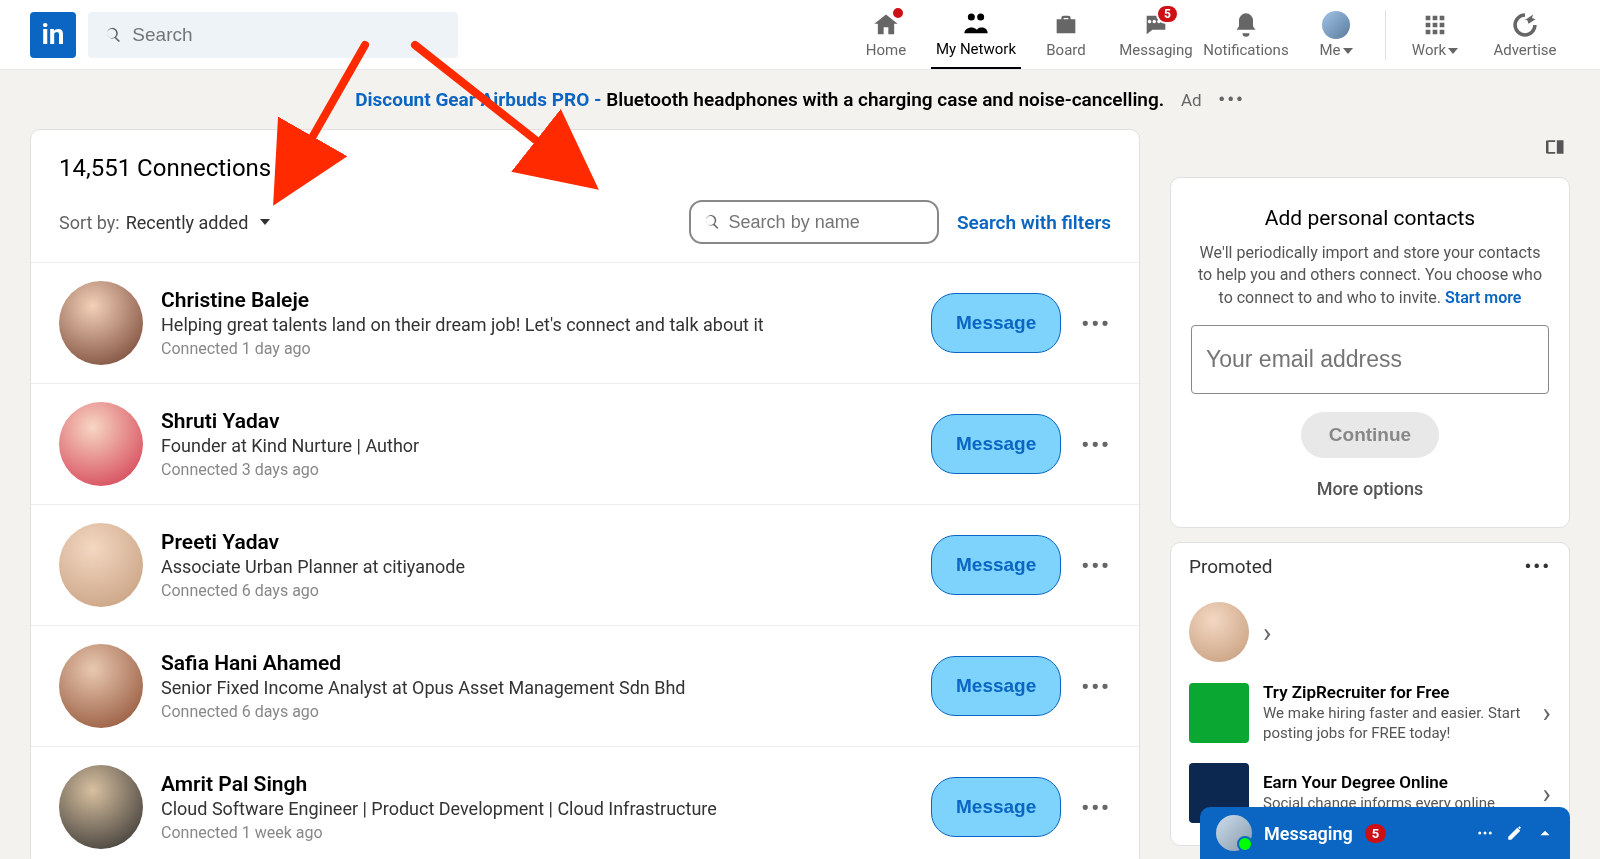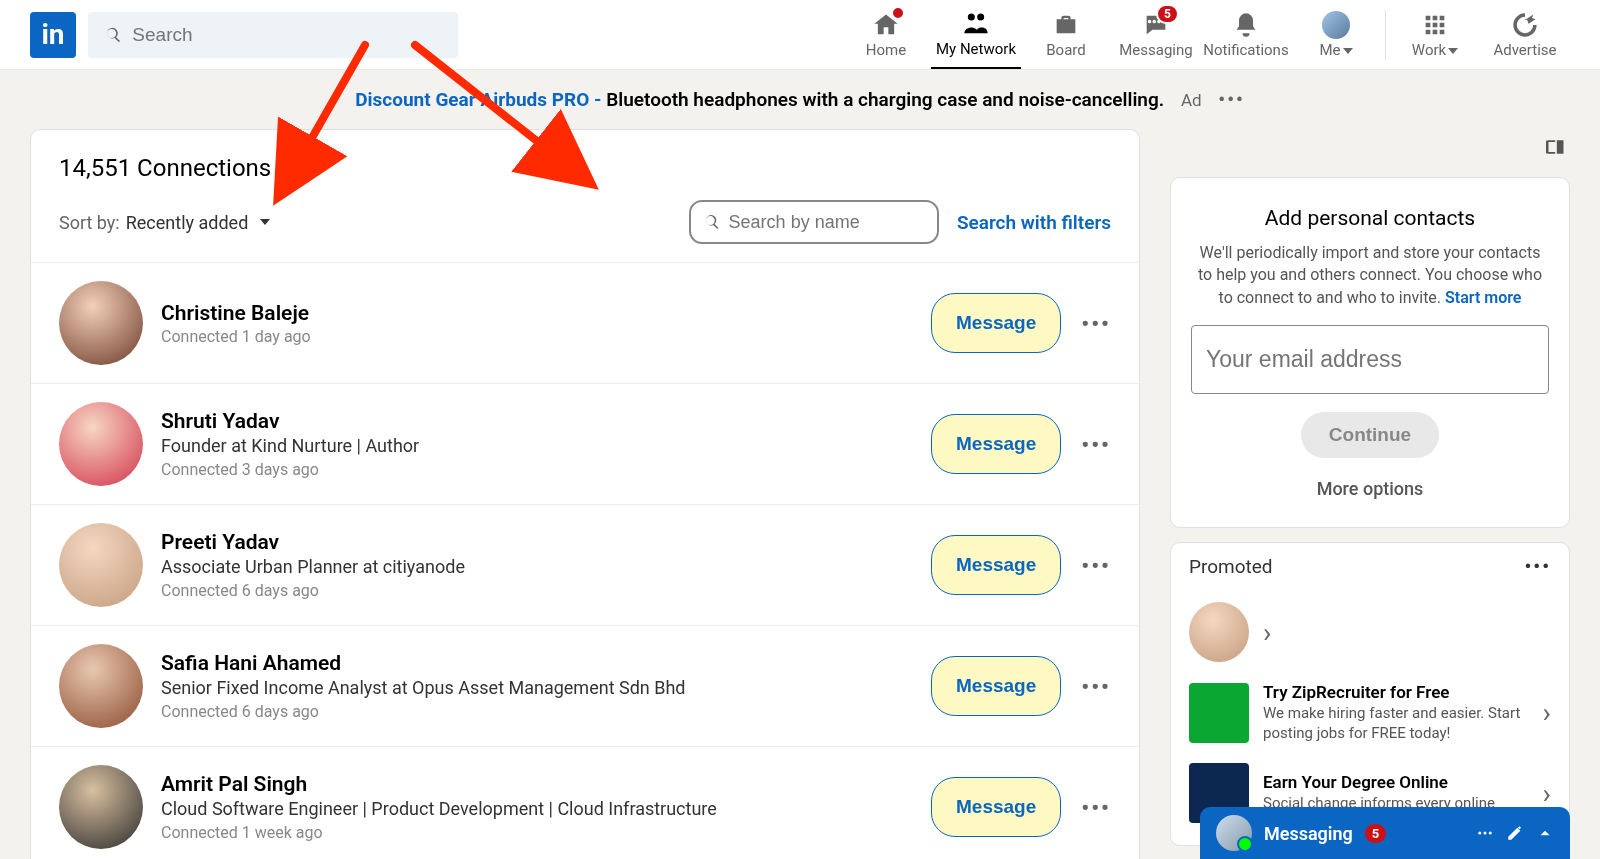--- a/index.html
+++ b/index.html
@@ -47,21 +47,21 @@
 .filters-link { color: #0a66c2; font-weight: 600; font-size: 19px; margin-left: 18px; }
 
 
 .conn-item { display: flex; align-items: center; padding: 18px 28px; border-top: 1px solid #eee; }
 .conn-item:first-child { border-top: 1px solid #eee; margin-top: 0; }
 .conn-avatar { width: 84px; height: 84px; border-radius: 50%; background: #ccc; flex-shrink: 0; margin-right: 18px; background-size: cover; }
 .conn-info { flex: 1; min-width: 0; }
 .conn-name { font-size: 21px; font-weight: 600; color: #000; margin-bottom: 2px; }
 .conn-desc { font-size: 18px; color: #333; margin-bottom: 4px; }
 .conn-meta { font-size: 16px; color: #888; }
-.msg-btn { border: 1.5px solid #0a66c2; color: #0a66c2; background: #fef9c3; border-radius: 24px; padding: 18px 24px; font-size: 19px; font-weight: 600; cursor: pointer; }
+.msg-btn { border: 1.5px solid #0a66c2; color: #0a66c2; background: #7dd3fc; border-radius: 24px; padding: 18px 24px; font-size: 19px; font-weight: 600; cursor: pointer; }
 .more-dots { color: #666; font-size: 22px; margin-left: 20px; letter-spacing: 2px; cursor: pointer; font-weight: 700; }
 
 
 .manage-link { display: flex; align-items: center; justify-content: flex-end; gap: 8px; color: #555; font-size: 18px; font-weight: 600; padding: 8px 4px 20px; }
 .manage-link svg { width: 20px; height: 20px; fill: #555; }
 
 .contacts-card { padding: 28px 20px; text-align: center; }
 .contacts-title { font-size: 21px; color: #000; margin-bottom: 12px; }
 .contacts-desc { font-size: 16px; color: #555; line-height: 1.4; margin-bottom: 16px; }
 .contacts-desc a { color: #0a66c2; font-weight: 600; text-decoration: none; }
@@ -188,20 +188,21 @@
             <input placeholder="Search by name" style="">
           </div>
           <a class="filters-link">Search with filters</a>
         </div>
       </div>
       <div id="conn-list">
           <div class="conn-item">
     <div class="conn-avatar av1"></div>
     <div class="conn-info">
       <div class="conn-name">Christine Baleje</div>
+      <div class="conn-desc">Helping great talents land on their dream job! Let's connect and talk about it</div>
       <div class="conn-meta">Connected 1 day ago</div>
     </div>
     <button class="msg-btn">Message</button>
     <span class="more-dots">•••</span>
   </div>
           <div class="conn-item">
     <div class="conn-avatar av2"></div>
     <div class="conn-info">
       <div class="conn-name">Shruti Yadav</div>
       <div class="conn-desc">Founder at Kind Nurture | Author</div>

